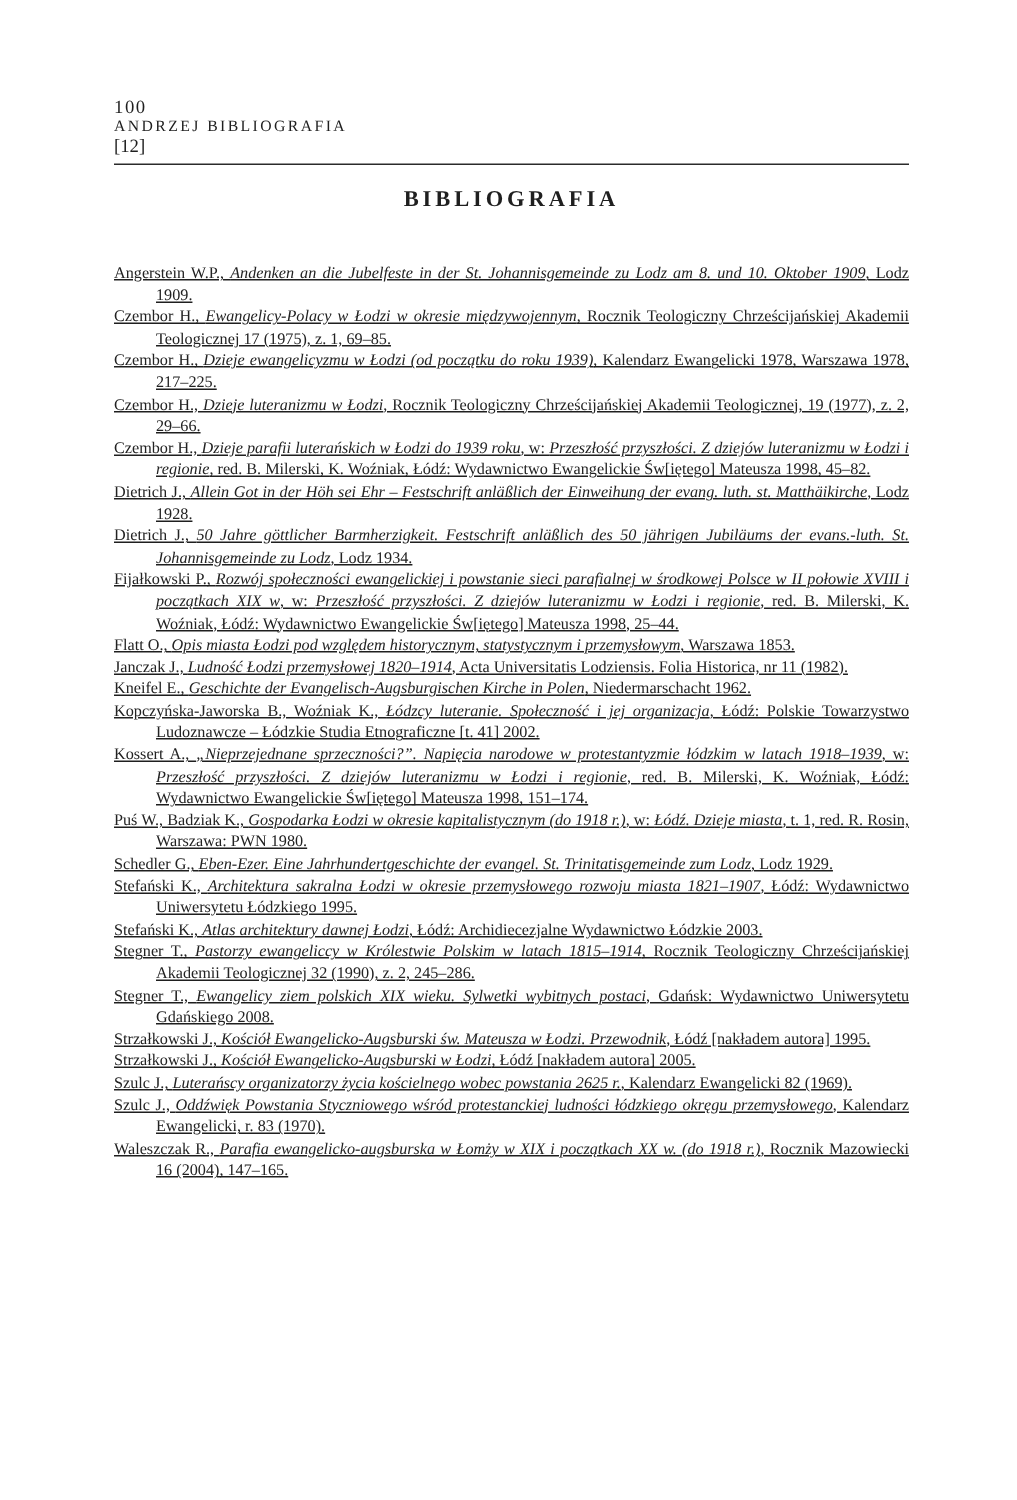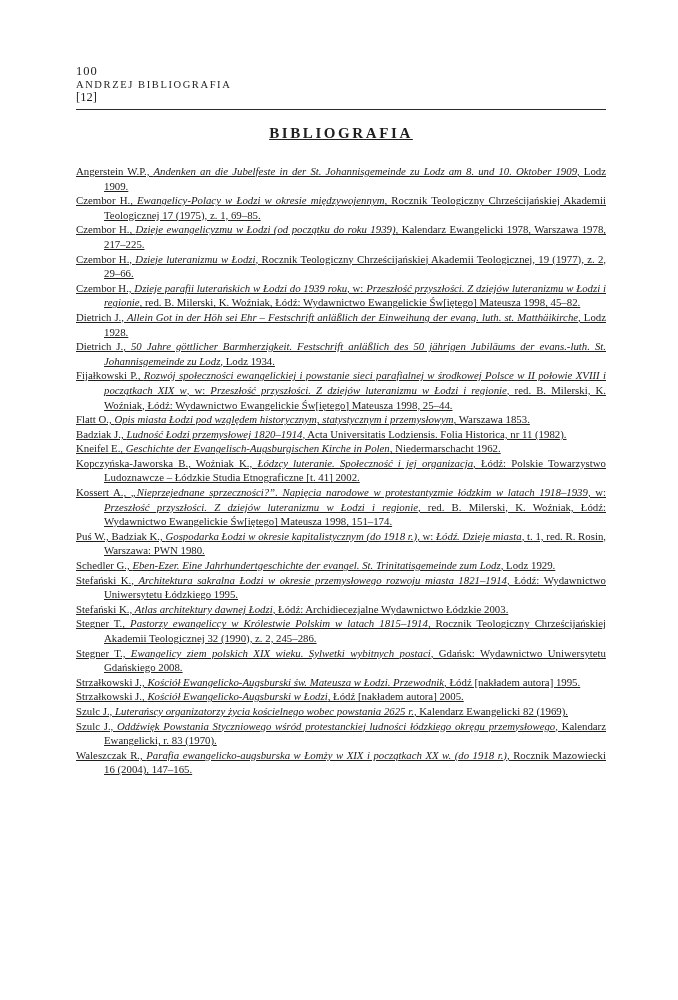--- a/index.html
+++ b/index.html
@@ -25,22 +25,21 @@
     flex-direction:column;
   }
   .page-number{font-size:12.5px;letter-spacing:1px;}
   .running-head{font-size:10.5px;letter-spacing:1.6px;}
   .issue-number{font-size:12.5px;font-weight:400;}
   .title{
     text-align:center;
     font-weight:bold;
     font-size:15px;
     letter-spacing:2.6px;
-    margin:15px 0 22px 0;
-    text-decoration:underline;
+    margin:15px 0 33px 0;
   }
   .bib-list{margin:0;padding:0;text-decoration:underline;}
   .entry{
     margin:0;
     font-size:10.8px;
     line-height:14.6px;
     text-align:justify;
     padding-left:28px;
     text-indent:-28px;
     color:#222222;
@@ -64,27 +63,27 @@
     <div class="bib-list">
         <p class="entry"><span>Angerstein W.P., </span><span class="it">Andenken an die Jubelfeste in der St. Johannisgemeinde zu Lodz am 8. und 10. Oktober 1909</span><span>, Lodz 1909.</span></p>
         <p class="entry"><span>Czembor H., </span><span class="it">Ewangelicy-Polacy w Łodzi w okresie międzywojennym</span><span>, Rocznik Teologiczny Chrześcijańskiej Akademii Teologicznej 17 (1975), z. 1, 69–85.</span></p>
         <p class="entry"><span>Czembor H., </span><span class="it">Dzieje ewangelicyzmu w Łodzi (od początku do roku 1939)</span><span>, Kalendarz Ewangelicki 1978, Warszawa 1978, 217–225.</span></p>
         <p class="entry"><span>Czembor H., </span><span class="it">Dzieje luteranizmu w Łodzi</span><span>, Rocznik Teologiczny Chrześcijańskiej Akademii Teologicznej, 19 (1977), z. 2, 29–66.</span></p>
         <p class="entry"><span>Czembor H., </span><span class="it">Dzieje parafii luterańskich w Łodzi do 1939 roku</span><span>, w: </span><span class="it">Przeszłość przyszłości. Z dziejów luteranizmu w Łodzi i regionie</span><span>, red. B. Milerski, K. Woźniak, Łódź: Wydawnictwo Ewangelickie Św[iętego] Mateusza 1998, 45–82.</span></p>
         <p class="entry"><span>Dietrich J., </span><span class="it">Allein Got in der Höh sei Ehr – Festschrift anläßlich der Einweihung der evang. luth. st. Matthäikirche</span><span>, Lodz 1928.</span></p>
         <p class="entry"><span>Dietrich J., </span><span class="it">50 Jahre göttlicher Barmherzigkeit. Festschrift anläßlich des 50 jährigen Jubiläums der evans.-luth. St. Johannisgemeinde zu Lodz</span><span>, Lodz 1934.</span></p>
         <p class="entry"><span>Fijałkowski P., </span><span class="it">Rozwój społeczności ewangelickiej i powstanie sieci parafialnej w środkowej Polsce w II połowie XVIII i początkach XIX w</span><span>, w: </span><span class="it">Przeszłość przyszłości. Z dziejów luteranizmu w Łodzi i regionie</span><span>, red. B. Milerski, K. Woźniak, Łódź: Wydawnictwo Ewangelickie Św[iętego] Mateusza 1998, 25–44.</span></p>
         <p class="entry"><span>Flatt O., </span><span class="it">Opis miasta Łodzi pod względem historycznym, statystycznym i przemysłowym</span><span>, Warszawa 1853.</span></p>
-        <p class="entry"><span>Badziak J., </span><span class="it">Ludność Łodzi przemysłowej 1820–1914</span><span>, Acta Universitatis Lodziensis. Folia Historica, nr 11 (1982).</span></p>
+        <p class="entry"><span>Janczak J., </span><span class="it">Ludność Łodzi przemysłowej 1820–1914</span><span>, Acta Universitatis Lodziensis. Folia Historica, nr 11 (1982).</span></p>
         <p class="entry"><span>Kneifel E., </span><span class="it">Geschichte der Evangelisch-Augsburgischen Kirche in Polen</span><span>, Niedermarschacht 1962.</span></p>
         <p class="entry"><span>Kopczyńska-Jaworska B., Woźniak K., </span><span class="it">Łódzcy luteranie. Społeczność i jej organizacja</span><span>, Łódź: Polskie Towarzystwo Ludoznawcze – Łódzkie Studia Etnograficzne [t. 41] 2002.</span></p>
         <p class="entry"><span>Kossert A., </span><span class="it">„Nieprzejednane sprzeczności?”. Napięcia narodowe w protestantyzmie łódzkim w latach 1918–1939</span><span>, w: </span><span class="it">Przeszłość przyszłości. Z dziejów luteranizmu w Łodzi i regionie</span><span>, red. B. Milerski, K. Woźniak, Łódź: Wydawnictwo Ewangelickie Św[iętego] Mateusza 1998, 151–174.</span></p>
         <p class="entry"><span>Puś W., Badziak K., </span><span class="it">Gospodarka Łodzi w okresie kapitalistycznym (do 1918 r.)</span><span>, w: </span><span class="it">Łódź. Dzieje miasta</span><span>, t. 1, red. R. Rosin, Warszawa: PWN 1980.</span></p>
         <p class="entry"><span>Schedler G., </span><span class="it">Eben-Ezer. Eine Jahrhundertgeschichte der evangel. St. Trinitatisgemeinde zum Lodz</span><span>, Lodz 1929.</span></p>
-        <p class="entry"><span>Stefański K., </span><span class="it">Architektura sakralna Łodzi w okresie przemysłowego rozwoju miasta 1821–1914</span><span>, Łódź: Wydawnictwo Uniwersytetu Łódzkiego 1995.</span></p>
+        <p class="entry"><span>Stefański K., </span><span class="it">Architektura sakralna Łodzi w okresie przemysłowego rozwoju miasta 1821–1907</span><span>, Łódź: Wydawnictwo Uniwersytetu Łódzkiego 1995.</span></p>
         <p class="entry"><span>Stefański K., </span><span class="it">Atlas architektury dawnej Łodzi</span><span>, Łódź: Archidiecezjalne Wydawnictwo Łódzkie 2003.</span></p>
         <p class="entry"><span>Stegner T., </span><span class="it">Pastorzy ewangeliccy w Królestwie Polskim w latach 1815–1914</span><span>, Rocznik Teologiczny Chrześcijańskiej Akademii Teologicznej 32 (1990), z. 2, 245–286.</span></p>
         <p class="entry"><span>Stegner T., </span><span class="it">Ewangelicy ziem polskich XIX wieku. Sylwetki wybitnych postaci</span><span>, Gdańsk: Wydawnictwo Uniwersytetu Gdańskiego 2008.</span></p>
         <p class="entry"><span>Strzałkowski J., </span><span class="it">Kościół Ewangelicko-Augsburski św. Mateusza w Łodzi. Przewodnik</span><span>, Łódź [nakładem autora] 1995.</span></p>
         <p class="entry"><span>Strzałkowski J., </span><span class="it">Kościół Ewangelicko-Augsburski w Łodzi</span><span>, Łódź [nakładem autora] 2005.</span></p>
         <p class="entry"><span>Szulc J., </span><span class="it">Luterańscy organizatorzy życia kościelnego wobec powstania 2625 r.</span><span>, Kalendarz Ewangelicki 82 (1969).</span></p>
         <p class="entry"><span>Szulc J., </span><span class="it">Oddźwięk Powstania Styczniowego wśród protestanckiej ludności łódzkiego okręgu przemysłowego</span><span>, Kalendarz Ewangelicki, r. 83 (1970).</span></p>
         <p class="entry"><span>Waleszczak R., </span><span class="it">Parafia ewangelicko-augsburska w Łomży w XIX i początkach XX w. (do 1918 r.)</span><span>, Rocznik Mazowiecki 16 (2004), 147–165.</span></p>
       </div>
 

